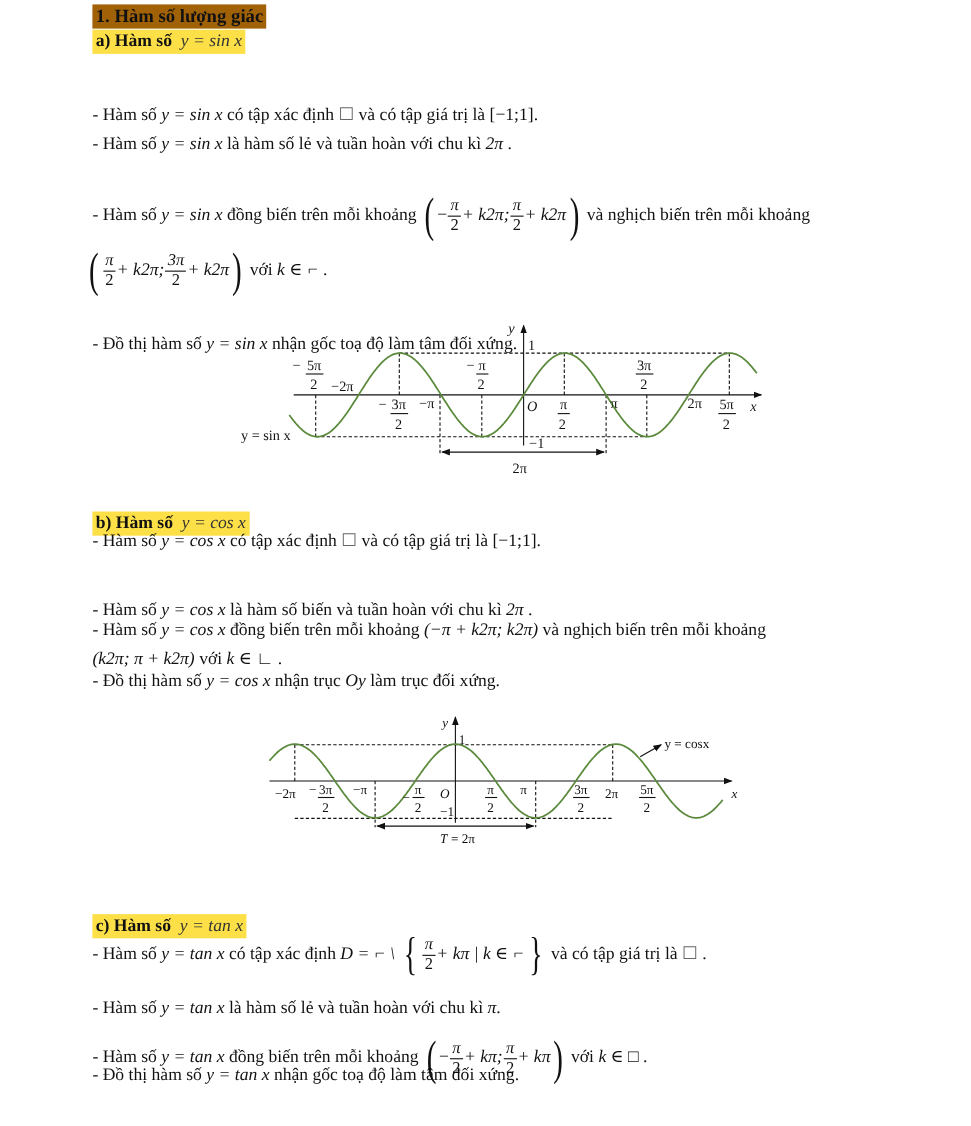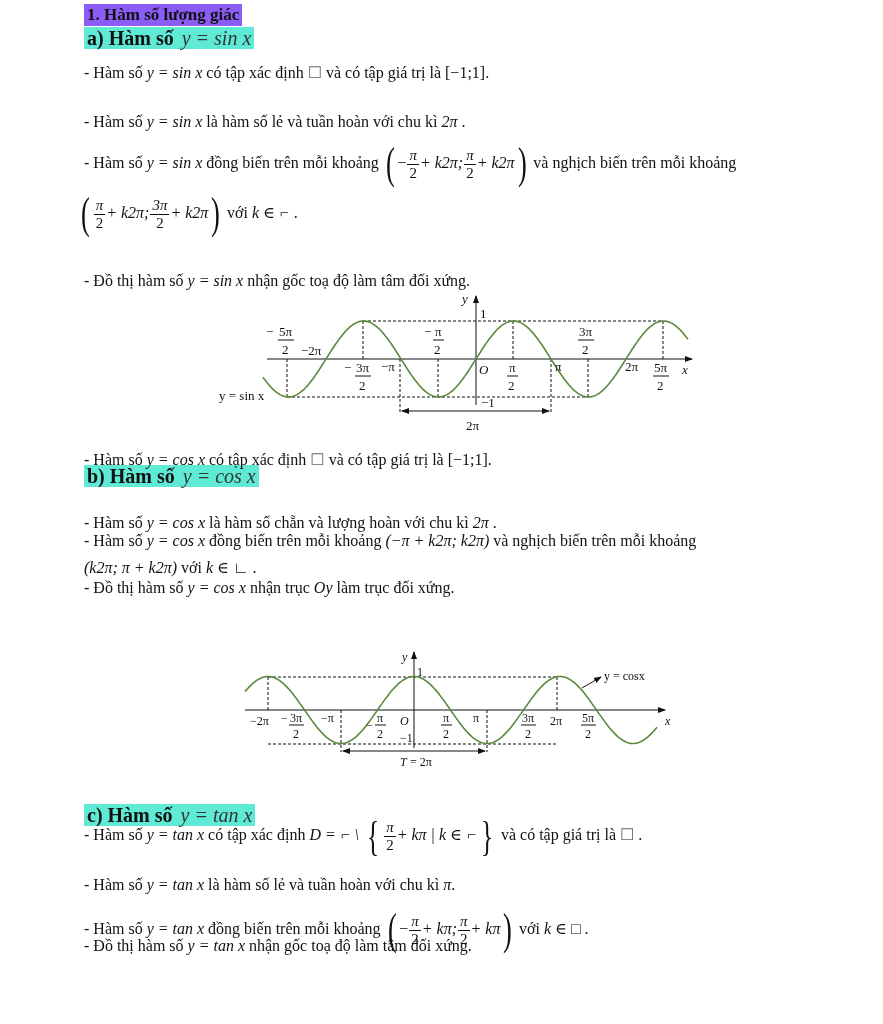--- a/index.html
+++ b/index.html
@@ -1,22 +1,22 @@
 <!DOCTYPE html>
 <html><head>
 <meta charset="utf-8">
 <style>
   html,body{margin:0;padding:0;background:#fff;}
   body{width:883px;height:1024px;position:relative;overflow:hidden;
        font-family:"Liberation Serif","DejaVu Serif",serif;color:#111;}
   .abs{position:absolute;}
-  .h1{left:84px;top:4px;background:#8b5cf6;font-weight:bold;font-size:17px;padding:0 3px;line-height:22px;}
-  .h2{left:84px;background:#5eead4;font-weight:bold;font-size:20px;padding:0 3px;line-height:22px;text-align:center;}
+  .h1{left:84px;top:4px;background:#a16207;font-weight:bold;font-size:17px;padding:0 3px;line-height:22px;}
+  .h2{left:84px;background:#fde047;font-weight:bold;font-size:16px;padding:0 3px;line-height:22px;text-align:center;}
   .h2 .m{font-weight:normal;font-style:italic;color:#333;margin-left:8px;}
-  .line{left:84px;font-size:16px;line-height:22px;white-space:nowrap;}
+  .line{left:84px;font-size:16px;line-height:22px;white-space:nowrap;margin-top:32px;}
   .m{font-style:italic;}
   .frac{display:inline-flex;flex-direction:column;align-items:center;vertical-align:middle;font-size:15px;line-height:17px;margin:0 1px;}
   .frac .num{border-bottom:1px solid #111;padding:0 2px;font-style:italic;}
   .frac .den{padding:0 2px;}
   .par{font-size:44px;font-weight:100;vertical-align:middle;line-height:1;transform:scaleX(0.6);display:inline-block;}
   .brace{font-size:42px;vertical-align:middle;line-height:1;display:inline-block;transform:scaleX(0.6);}
   svg text{font-family:"Liberation Serif","DejaVu Serif",serif;fill:#111;}
 </style>
 </head>
 <body>
@@ -24,21 +24,21 @@
 <div class="abs h1">1. Hàm số lượng giác</div>
 
 <div class="abs h2" style="top:27px">
   <span>a) Hàm số</span><span class="m">y = sin x</span>
 </div>
 
 <div class="abs line" style="top:62px">
   <span>- Hàm số </span><span class="m">y = sin x</span><span> có tập xác định </span><span style="color:#666">☐</span><span>  và có tập giá trị là </span><span>[−1;1]</span><span>.</span>
 </div>
 
-<div class="abs line" style="top:111px">
+<div class="abs line" style="top:88px">
   <span>- Hàm số </span><span class="m">y = sin x</span><span> là hàm số lẻ và tuần hoàn với chu kì </span><span class="m">2π</span><span> .</span>
 </div>
 
 <div class="abs line" style="top:142px">
   <span>- Hàm số </span><span class="m">y = sin x</span><span> đồng biến trên mỗi khoảng </span>
   <span class="par">(</span><span>−</span><span class="frac">
       <span class="num">π</span>
       <span class="den">2</span>
     </span><span class="m">+ k2π;</span><span class="frac">
       <span class="num">π</span>
@@ -130,21 +130,21 @@
 
 <div class="abs h2" style="top:465px">
   <span>b) Hàm số</span><span class="m">y = cos x</span>
 </div>
 
 <div class="abs line" style="top:449px">
   <span>- Hàm số </span><span class="m">y = cos x</span><span> có tập xác định </span><span style="color:#666">☐</span><span>  và có tập giá trị là </span><span>[−1;1]</span><span>.</span>
 </div>
 
 <div class="abs line" style="top:512px">
-  <span>- Hàm số </span><span class="m">y = cos x</span><span> là hàm số chẵn và lượng hoàn với chu kì </span><span class="m">2π</span><span> .</span>
+  <span>- Hàm số </span><span class="m">y = cos x</span><span> là hàm số biến và tuần hoàn với chu kì </span><span class="m">2π</span><span> .</span>
 </div>
 
 <div class="abs line" style="top:530px">
   <span>- Hàm số </span><span class="m">y = cos x</span><span> đồng biến trên mỗi khoảng </span><span class="m">(−π + k2π; k2π)</span><span> và nghịch biến trên mỗi khoảng</span>
 </div>
 
 <div class="abs line" style="top:557px">
   <span class="m">(k2π; π + k2π)</span><span> với </span><span class="m">k ∈ ∟</span><span> .</span>
 </div>
 
@@ -200,21 +200,21 @@
       <text x="443" y="738">2</text>
     <text x="522" y="722">3π</text>
       <line x1="521" y1="725" x2="536" y2="725" stroke="#111"></line>
       <text x="525" y="738">2</text>
     <text x="582" y="722">5π</text>
       <line x1="581" y1="725" x2="596" y2="725" stroke="#111"></line>
       <text x="585" y="738">2</text>
   </g>
 </svg>
 
-<div class="abs h2" style="top:804px">
+<div class="abs h2" style="top:831px">
   <span>c) Hàm số</span><span class="m">y = tan x</span>
 </div>
 
 <div class="abs line" style="top:815px">
   <span>- Hàm số </span><span class="m">y = tan x</span><span> có tập xác định </span><span class="m">D = ⌐ \ </span><span class="brace">{</span><span class="frac">
       <span class="num">π</span>
       <span class="den">2</span>
     </span><span class="m">+ kπ | k ∈ ⌐</span><span class="brace">}</span><span> và có tập giá trị là </span><span style="color:#666">☐</span><span> .</span>
 </div>
 

